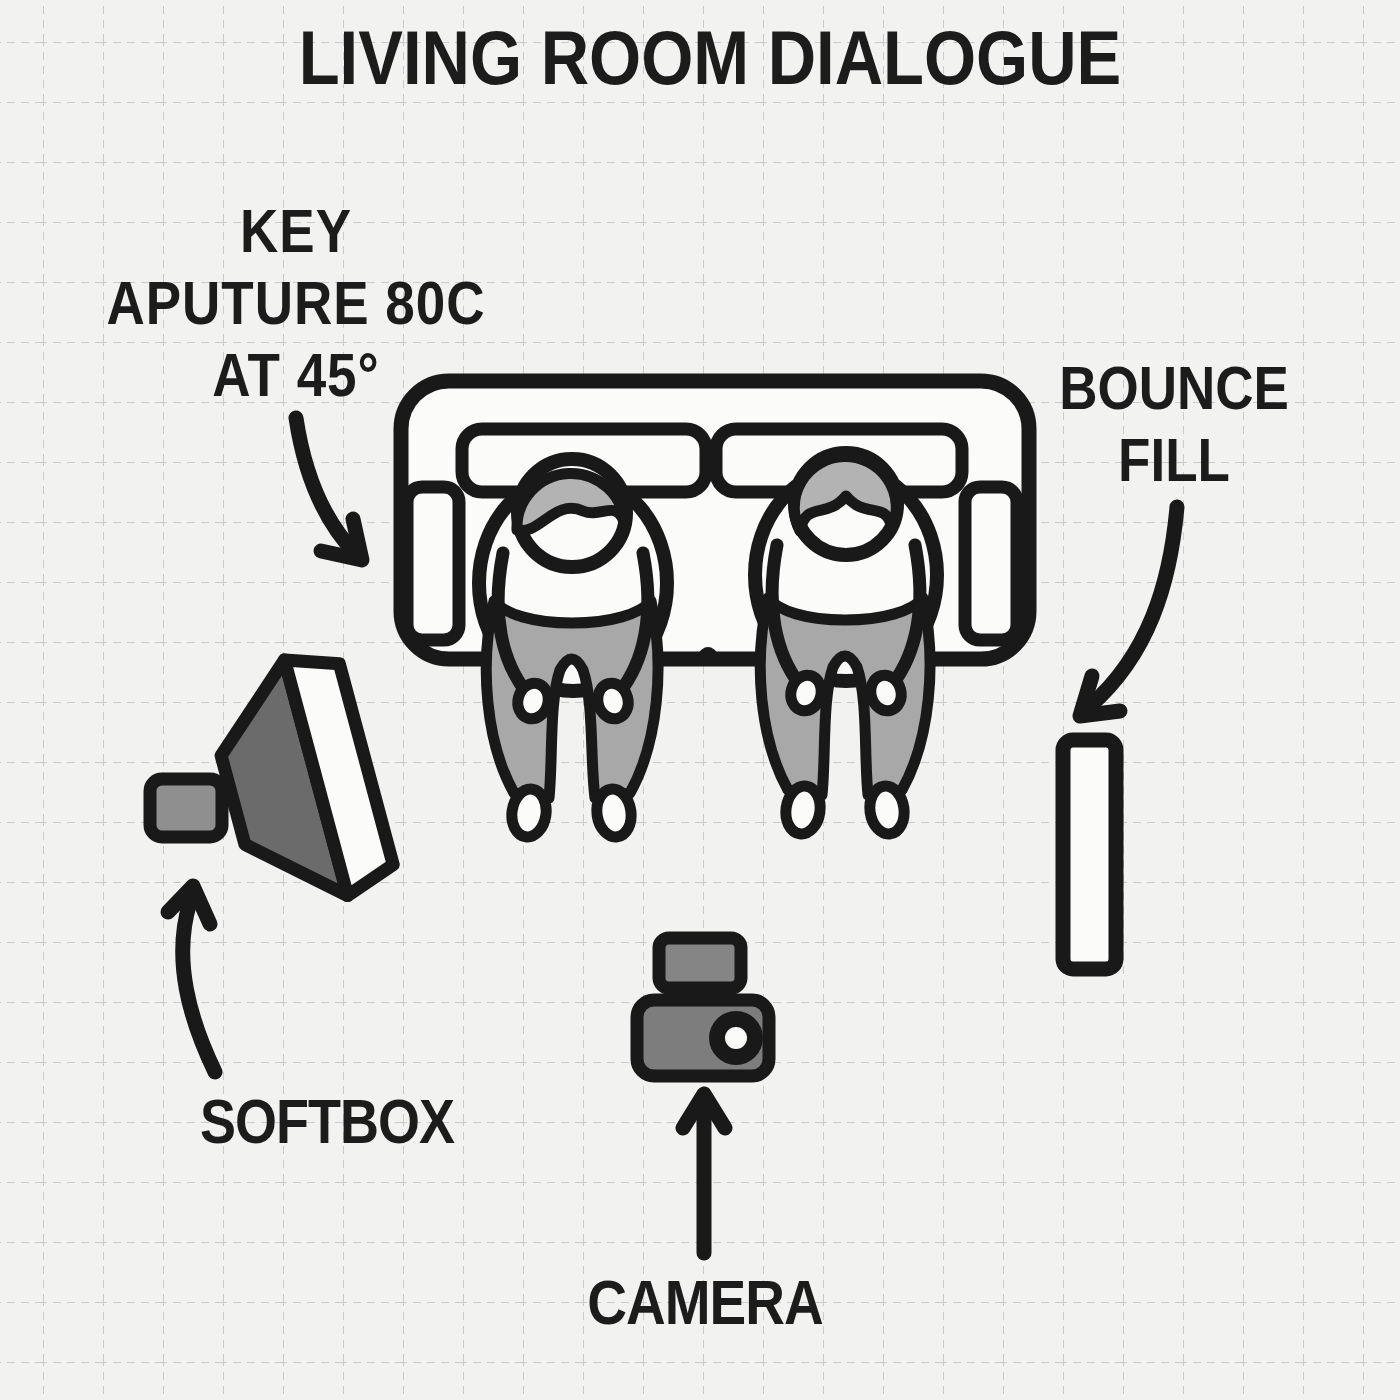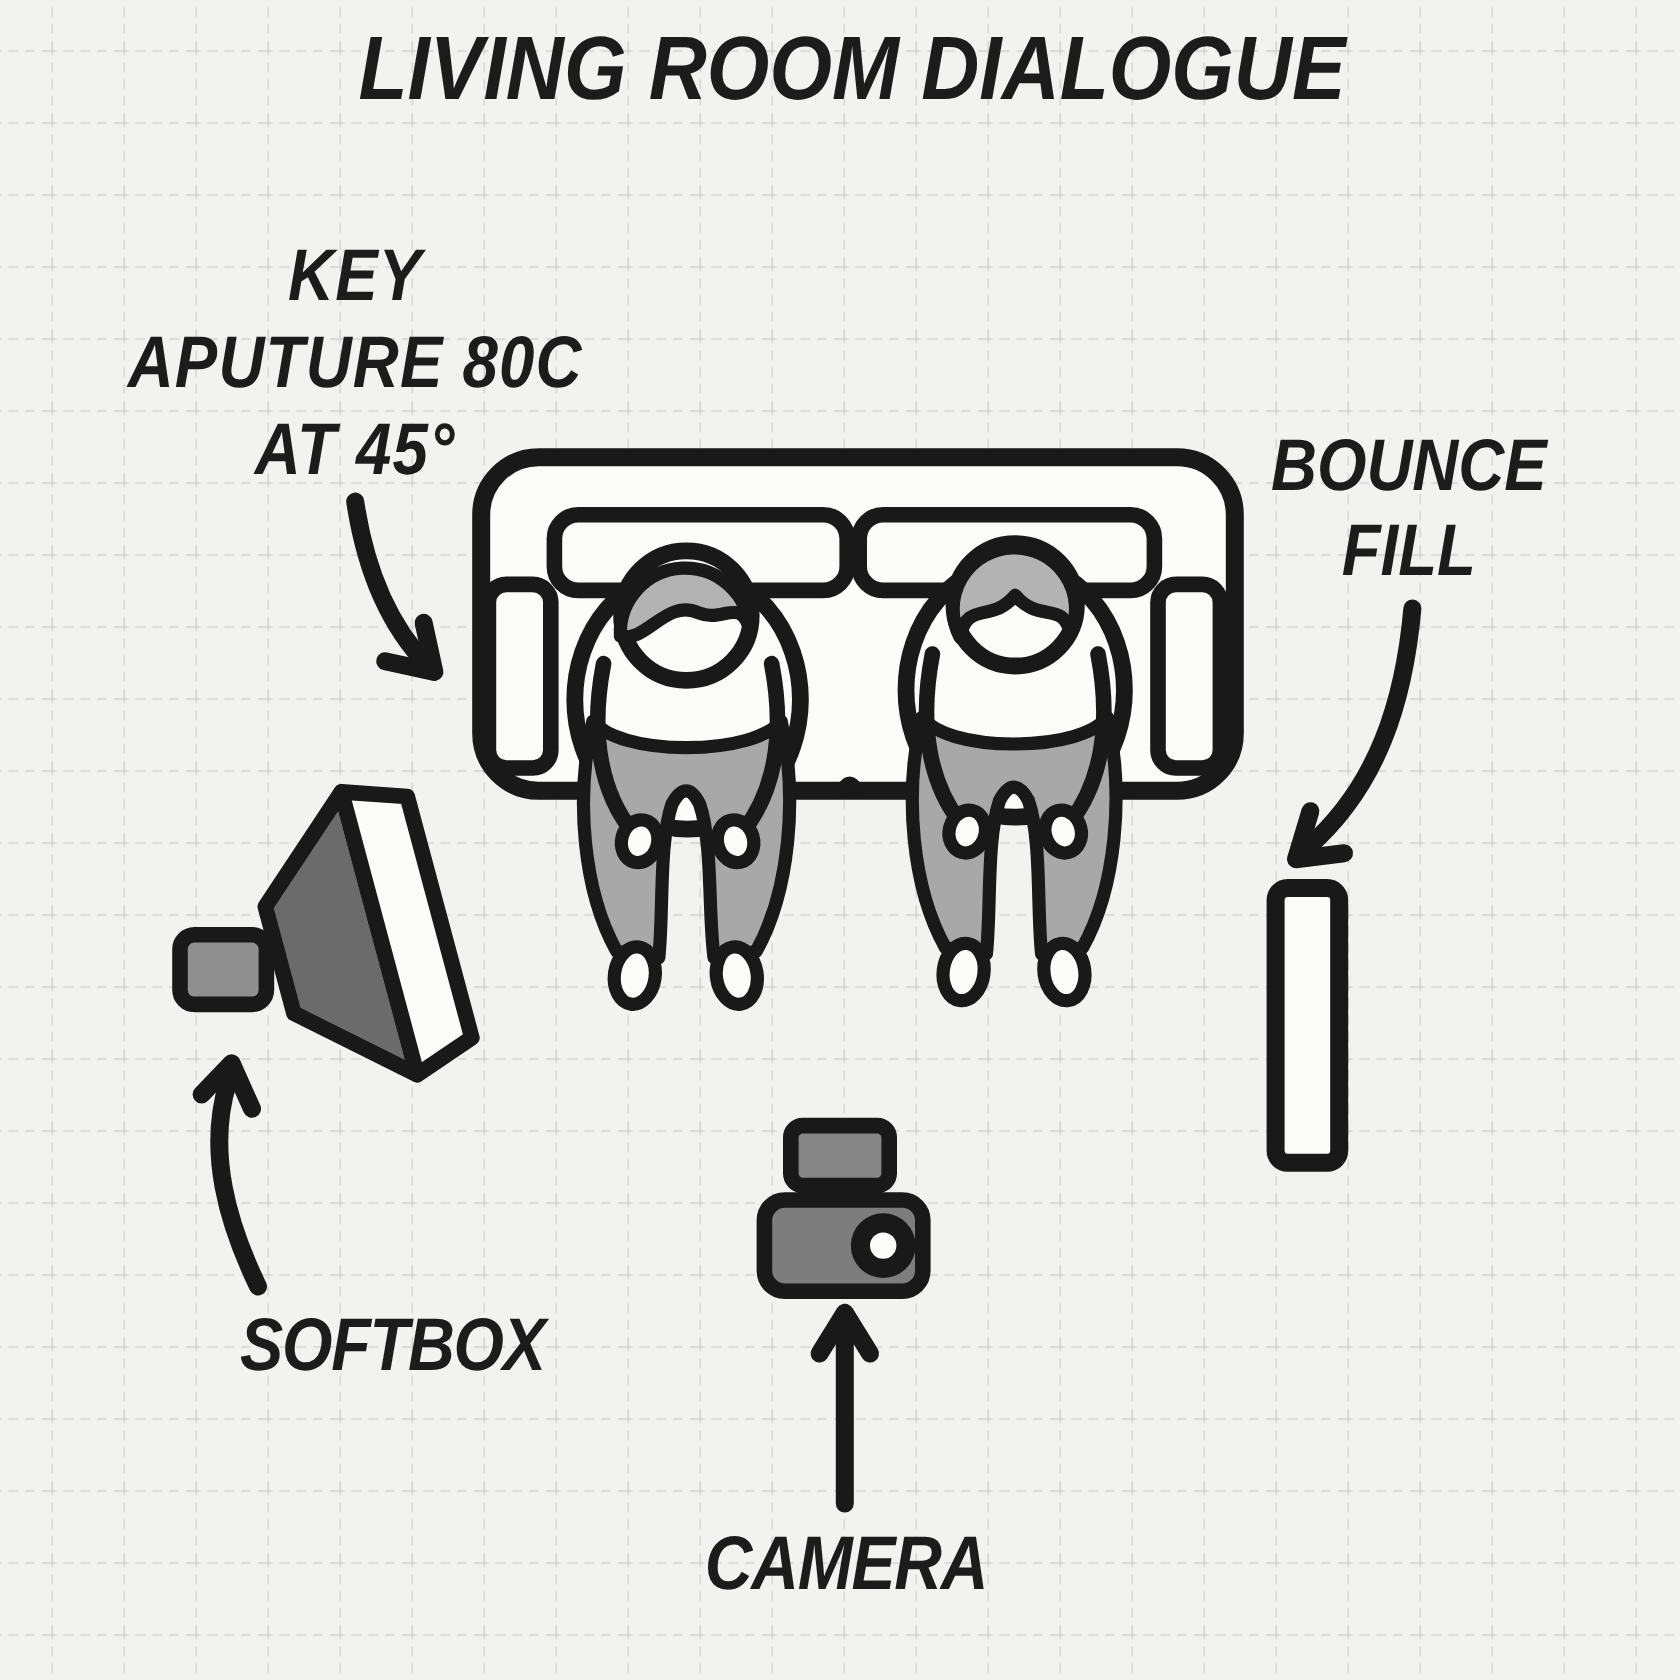--- a/index.html
+++ b/index.html
@@ -10,21 +10,20 @@
     overflow: hidden;
   }
   body {
     background: #f2f2f0;
     font-family: "Liberation Sans", sans-serif;
   }
   .canvas {
     position: relative;
     width: 1400px;
     height: 1394px;
-    font-style: italic;
   }
   .canvas > svg {
     position: absolute;
     left: 0;
     top: 0;
     width: 1400px;
     height: 1400px;
   }
   .label {
     position: absolute;

